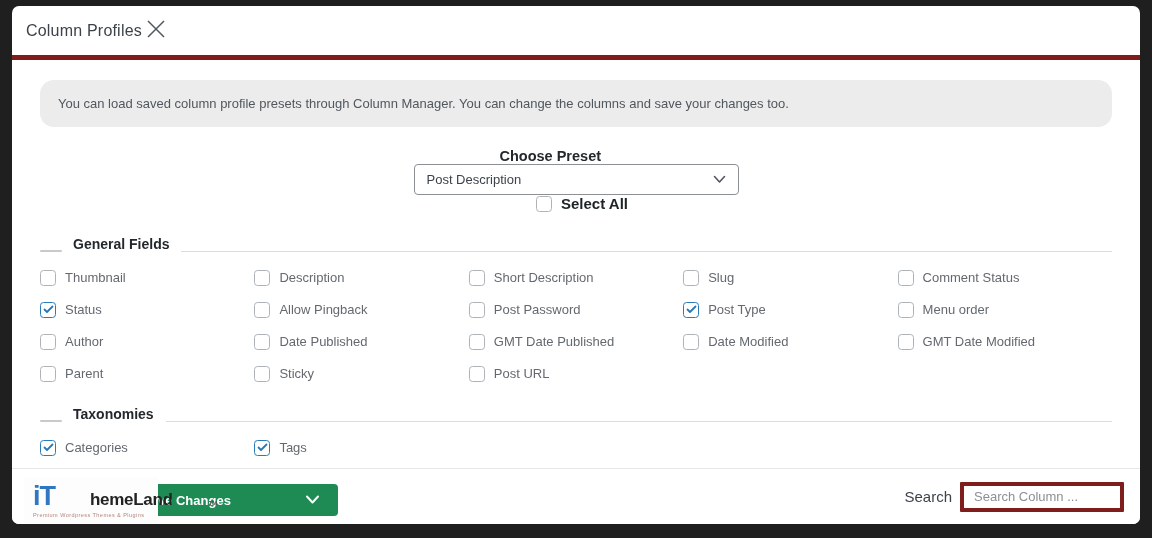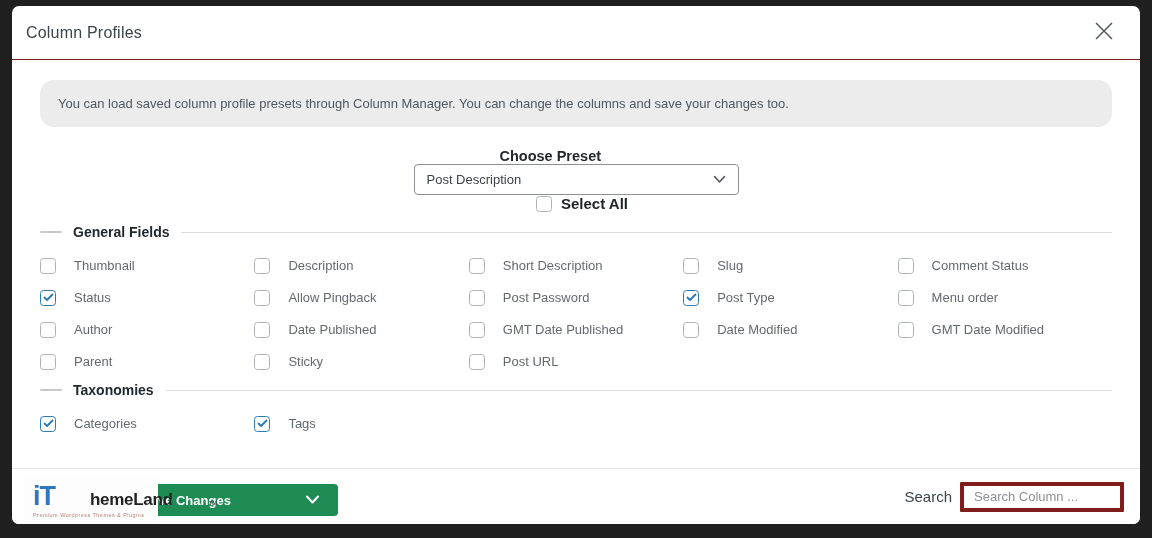--- a/index.html
+++ b/index.html
@@ -1,41 +1,41 @@
 <!DOCTYPE html>
 <html><head>
 <meta charset="utf-8">
 <style>
   * { margin:0; padding:0; box-sizing:border-box; }
   html,body { width:1152px; height:538px; font-family:"Liberation Sans", sans-serif; }
   .stage { position:relative; width:1152px; height:538px; background:#1f1f1f; overflow:hidden; }
   .modal { position:absolute; left:12px; top:6px; right:12px; bottom:14px; background:#ffffff; border-radius:7px; overflow:hidden; }
 
   
-  .modal-header { display:flex; align-items:center; justify-content:space-between; height:54px; padding:0 22px 0 14px; border-bottom:1px solid #7f1d1d; }
+  .modal-header { display:flex; align-items:center; justify-content:flex-start; height:54px; padding:0 22px 0 14px; border-bottom:5px solid #7f1d1d; }
   .modal-title { font-size:16px; font-weight:500; color:#3c434a; letter-spacing:.2px; }
   .close-btn { width:28px; height:28px; display:flex; align-items:center; justify-content:center; cursor:pointer; }
 
   
   .modal-body { padding:0 28px; }
   .banner { margin-top:20px; background:#ececec; border-radius:14px; padding:16px 18px; font-size:13px; color:#50575e; }
 
   .preset-row { margin-top:21px; display:flex; align-items:center;flex-direction:column; }
   .preset-label { width:153px; font-size:14.5px; font-weight:700; color:#23282d; }
   .select-box { width:325px; height:31px; border:1px solid #8c8f94; border-radius:4px; background:#fff; display:flex; align-items:center; justify-content:space-between; padding:0 12px; font-size:13px; color:#3c434a; cursor:pointer; }
   .select-all { margin-left:12px; display:flex; align-items:center; gap:9px; cursor:pointer; }
   .select-all-label { font-size:15px; font-weight:700; color:#1d2327; }
 
-  .section-head { margin-top:12px; display:flex; align-items:center; }
+  .section-head { margin-top:24px; display:flex; align-items:flex-end; }
   .section-dash { width:22px; height:2px; background:#c9c9c9; border-radius:1px; }
   .section-title { font-size:14px; font-weight:700; color:#23282d; padding:0 12px 0 11px; white-space:nowrap; }
   .section-rule { flex:1; height:1px; background:#dddddd; }
 
   .fields-grid { display:grid; grid-template-columns:repeat(5, 1fr); margin-top:17px; row-gap:15px; }
-  .field { display:flex; align-items:center; gap:18px; font-size:13px; color:#646970; cursor:pointer; }
+  .field { display:flex; align-items:center; gap:9px; font-size:13px; color:#646970; cursor:pointer; }
   .field-label { line-height:17px; }
 
   .cb { width:16px; height:16px; border:1px solid #aeb3b8; border-radius:3.5px; background:#fff; flex:0 0 16px; display:flex; align-items:center; justify-content:center; }
   .cb.checked { border-color:#2b7cb5; }
   .cb svg { display:block; }
 
   
   .modal-footer { position:absolute; left:0; right:0; bottom:0; height:56px; border-top:1px solid #e8e8e8; background:#fff; }
   .save-btn { position:absolute; left:28px; top:15px; width:298px; height:32px; background:#1e8b55; border:none; border-radius:4px; color:#fff; cursor:pointer; }
   .save-btn-label { position:absolute; left:102px; top:50%; transform:translateY(-50%); font-size:13px; font-weight:700; color:#fff; white-space:nowrap; }

